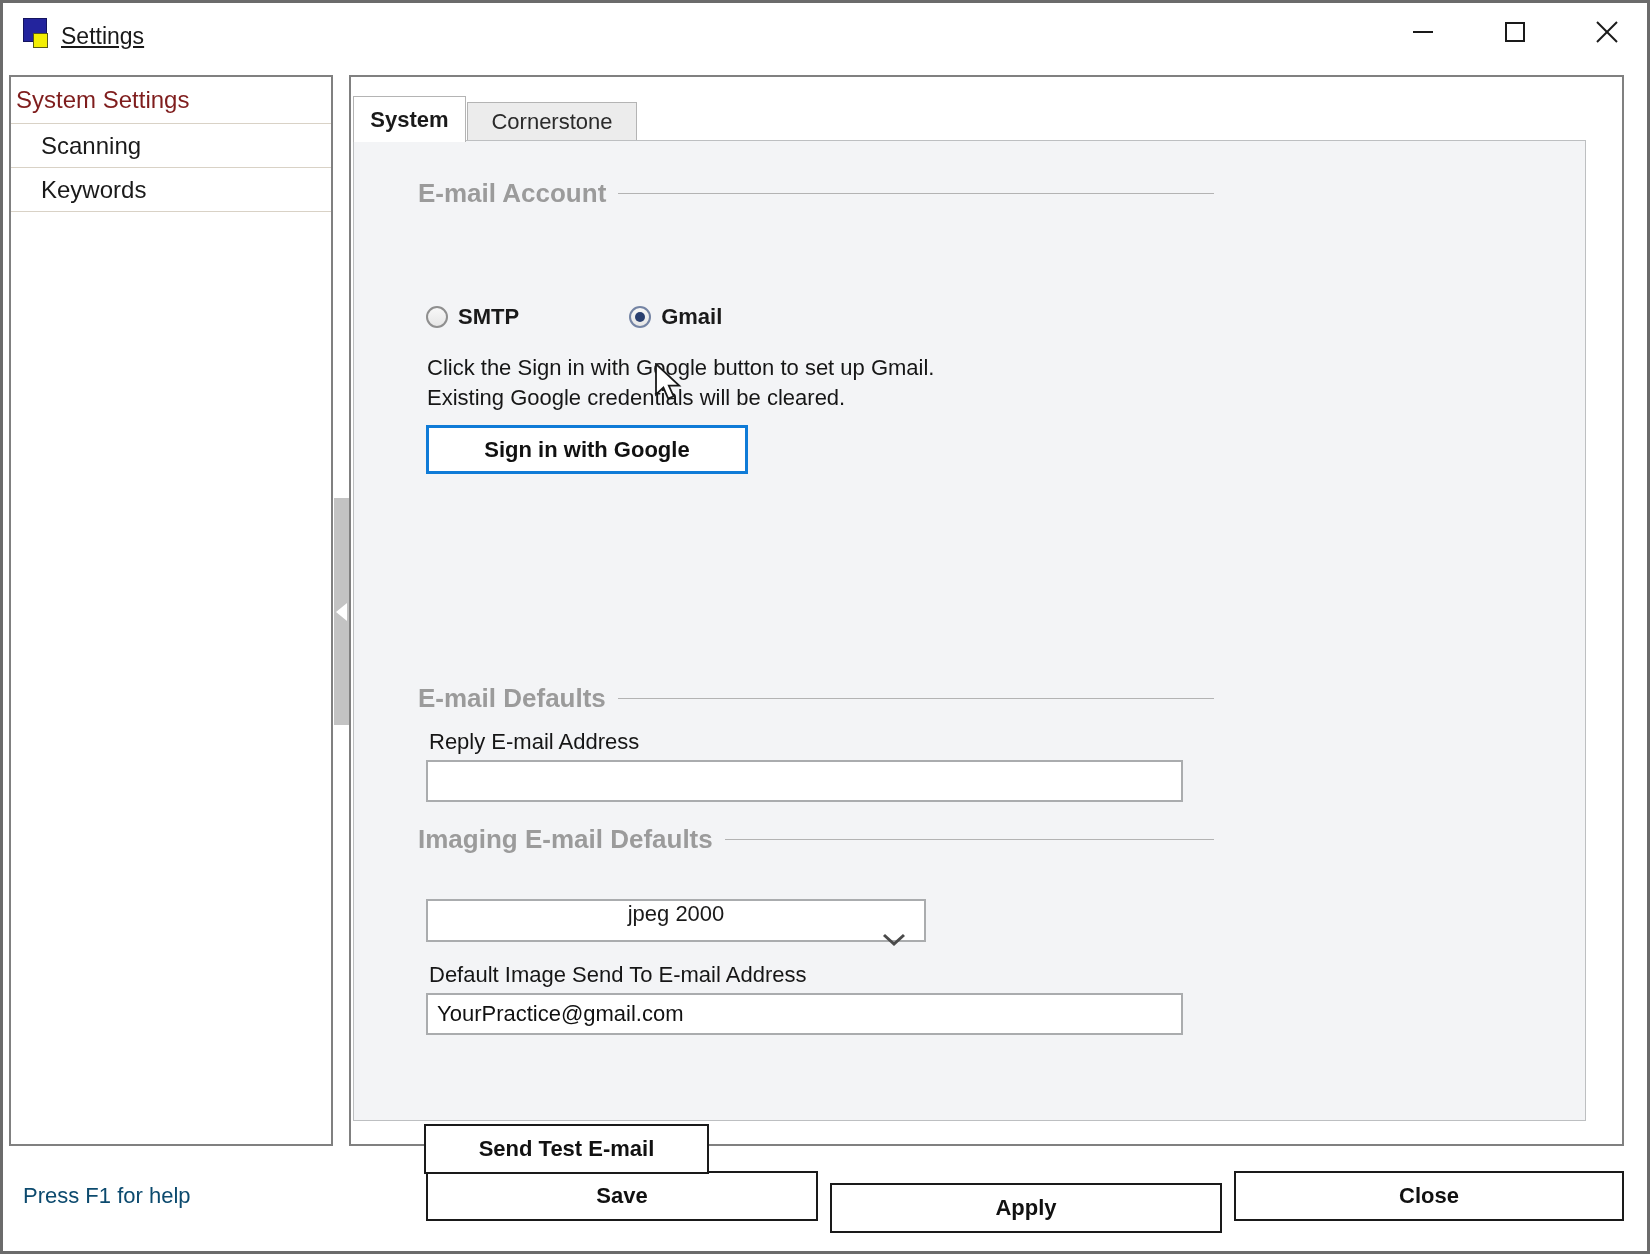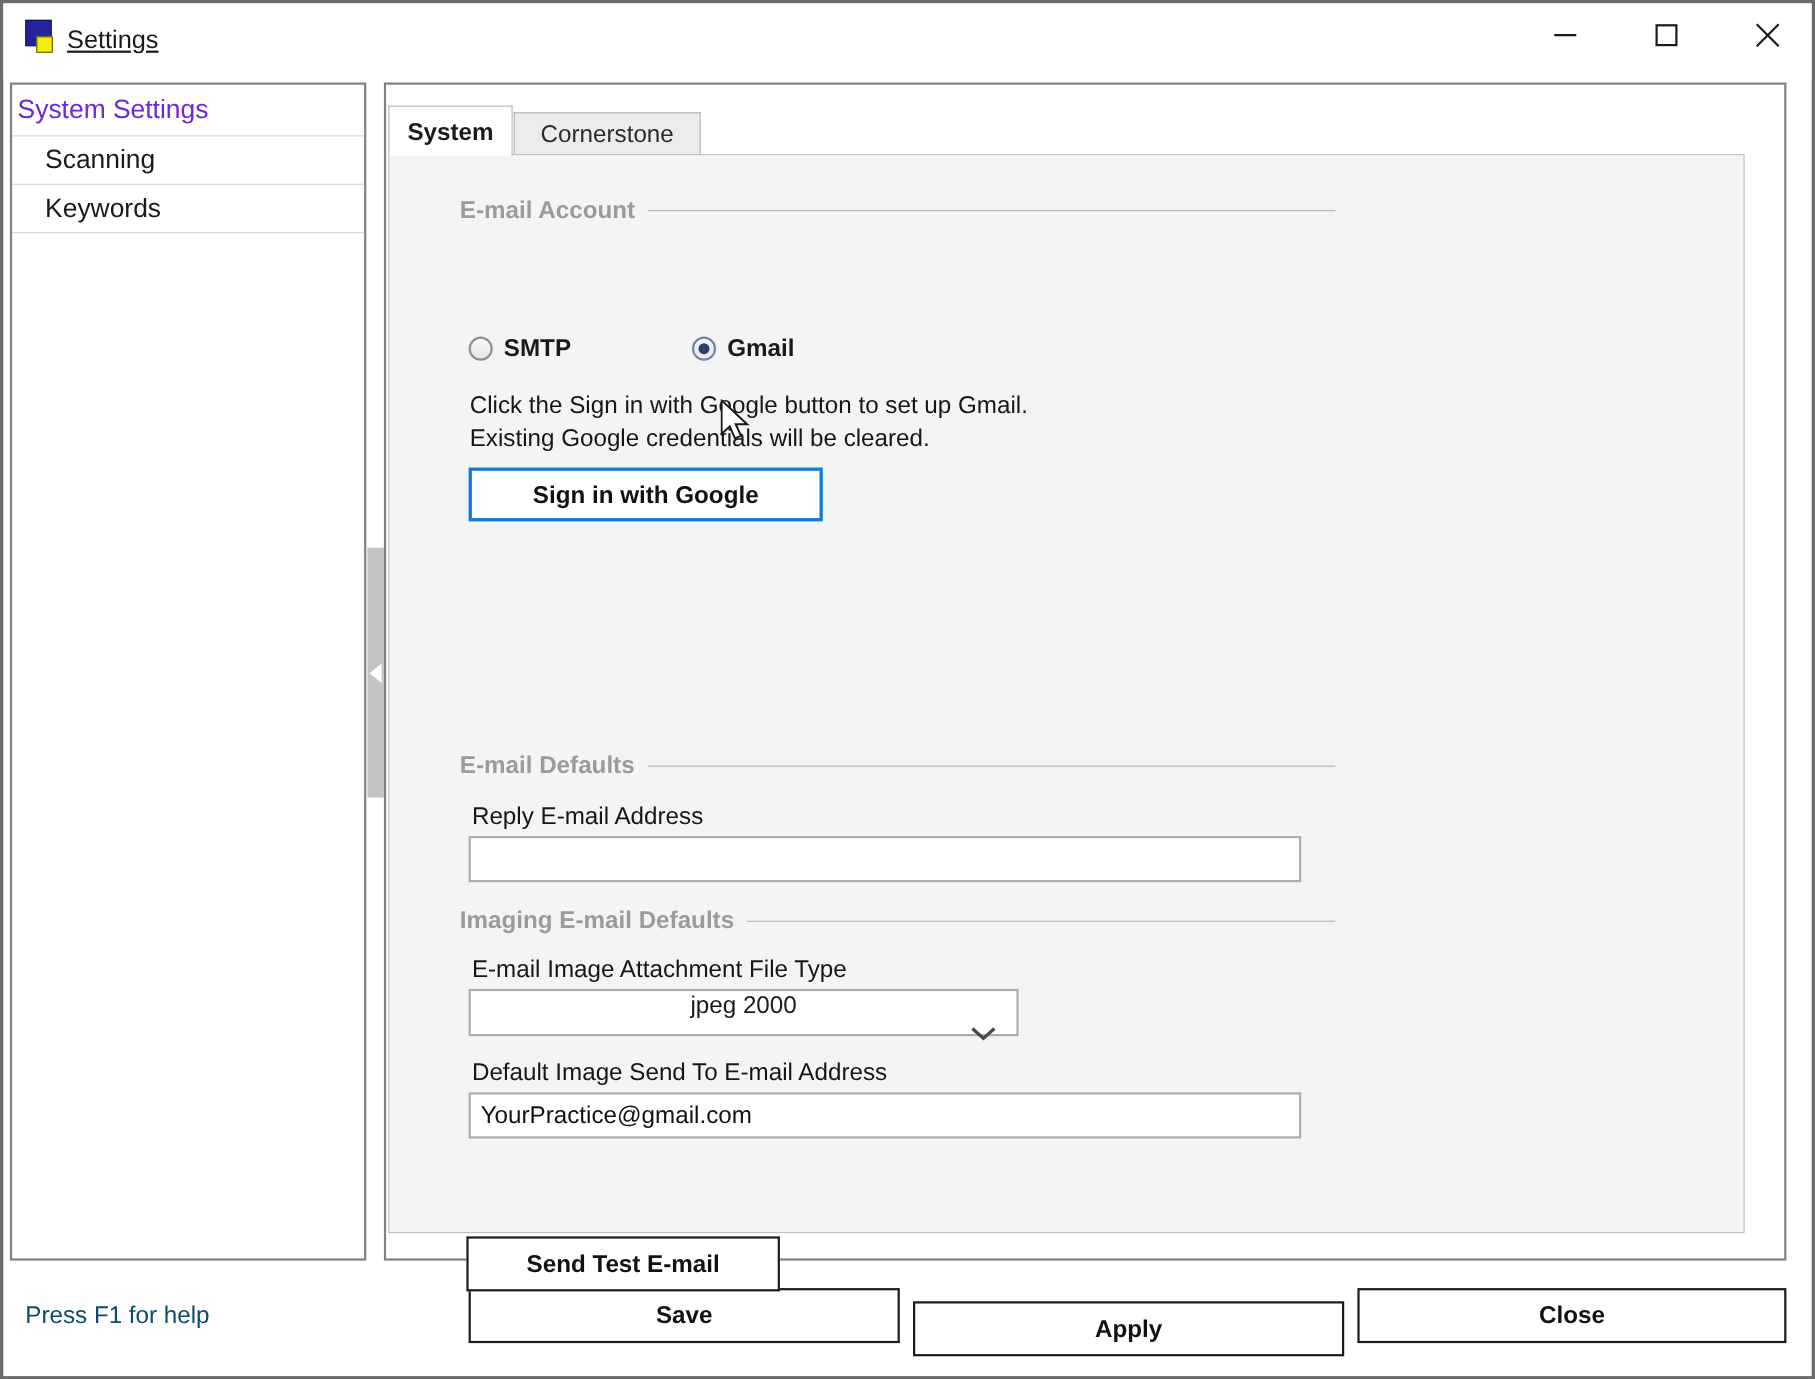--- a/index.html
+++ b/index.html
@@ -12,34 +12,34 @@
   
   .titlebar{position:absolute;left:0;top:0;right:0;height:69px;background:#fff;}
   .app-icon{position:absolute;left:20px;top:15px;width:28px;height:34px;}
   .app-icon .navy{position:absolute;left:0;top:0;width:24px;height:24px;background:#23249d;border:1px solid #14145e;}
   .app-icon .yellow{position:absolute;left:10px;top:15px;width:15px;height:15px;background:#f3ee04;border:1px solid #5a5a14;}
   .title-text{position:absolute;left:58px;top:20px;font-size:23px;color:#191919;text-decoration:underline;}
   .winbtn{position:absolute;top:0;width:90px;height:62px;display:flex;align-items:center;justify-content:center;}
   .winbtn.min{left:1375px;} .winbtn.max{left:1467px;} .winbtn.cls{left:1559px;}
   
   .sidebar{position:absolute;left:6px;top:72px;width:324px;height:1071px;background:#fff;border:2px solid #808080;}
-  .sidebar-header{height:47px;display:flex;align-items:center;padding-left:5px;font-size:24px;color:#6d28d9;border-bottom:1px solid #d9d2c6;}
+  .sidebar-header{height:47px;display:flex;align-items:center;padding-left:5px;font-size:24px;color:#7f1d1d;border-bottom:1px solid #d9d2c6;}
   .side-item{position:relative;height:44px;display:flex;align-items:center;padding-left:30px;font-size:24px;border-bottom:1px solid #d9d2c6;cursor:default;}
   .side-item.selected{background:#e6dfd5;font-weight:bold;}
   .side-item.selected .selbar{position:absolute;left:0;top:1px;bottom:1px;width:9px;background:#000;}
   .splitter{position:absolute;left:331px;top:495px;width:15px;height:227px;background:#c3c3c3;display:flex;align-items:center;justify-content:center;}
   .splitter .tri{width:0;height:0;border-top:9px solid transparent;border-bottom:9px solid transparent;border-right:11px solid #ffffff;}
   .mainpanel{position:absolute;left:346px;top:72px;width:1275px;height:1071px;background:#fff;border:2px solid #808080;}
   
   .tab{position:absolute;display:flex;align-items:center;justify-content:center;font-size:22px;}
   .tab.active{left:2px;top:19px;width:113px;height:46px;background:#fff;border:1px solid #b4b4b4;border-bottom:none;font-weight:bold;z-index:3;}
   .tab.inactive{left:116px;top:25px;width:170px;height:38px;background:#ececec;border:1px solid #b4b4b4;border-bottom:none;color:#2b2b2b;z-index:1;}
   .tabpage{position:absolute;left:2px;top:63px;width:1233px;height:981px;background:#f3f4f6;border:1px solid #bdbfc1;z-index:2;}
   
-  .group-head{position:absolute;left:64px;width:796px;display:flex;align-items:center;font-size:22px;font-weight:600;color:#9b9b9b;}
+  .group-head{position:absolute;left:64px;width:796px;display:flex;align-items:center;font-size:26px;font-weight:600;color:#9b9b9b;}
   .group-head .rule{flex:1;height:1px;background:#b3b3b3;margin-left:12px;}
   
   .field-label{position:absolute;font-size:22px;color:#161616;white-space:nowrap;}
   .txtinput{position:absolute;left:72px;width:757px;height:42px;border:2px solid #aaacae;background:#fff;font-family:"Liberation Sans",sans-serif;font-size:22px;color:#111;padding:0 9px;outline:none;}
   .dropdown{position:absolute;left:72px;width:500px;height:43px;border:2px solid #aaacae;background:#fff;display:flex;align-items:center;padding:0 10px;font-size:22px;cursor:default;flex-direction:column;}
   .dropdown .chev{margin-left:auto;margin-right:8px;}
   .radio-row{position:absolute;left:72px;top:163px;display:flex;align-items:center;}
   .radio{width:22px;height:22px;border-radius:50%;border:2px solid #8f8f8f;background:linear-gradient(#f8f8f8,#e6e6e6);display:flex;align-items:center;justify-content:center;}
   .radio.checked{border-color:#7484a4;}
   .radio.checked .dot{width:10px;height:10px;border-radius:50%;background:#2a4070;}
@@ -143,21 +143,20 @@
       </div>
 
       <div class="field-label" style="left:75px;top:588px;">Reply E-mail Address</div>
       <input class="txtinput" style="top: 619px;" value="">
 
       <div class="group-head" style="top:683px;">
         <span>Imaging E-mail Defaults</span>
         <div class="rule"></div>
       </div>
 
-      <div class="field-label" style="left:75px;top:727px;">E-mail Image Attachment File Type</div>
       <div class="dropdown" style="top:758px;">
         <span>jpeg 2000</span>
         <span class="chev">
           <svg width="24" height="14">
               <polyline points="2,2 12,11 22,2" fill="none" stroke="#4a4a4a" stroke-width="3"></polyline>
             </svg>
         </span>
       </div>
 
       <div class="field-label" style="left:75px;top:821px;">Default Image Send To E-mail Address</div>

